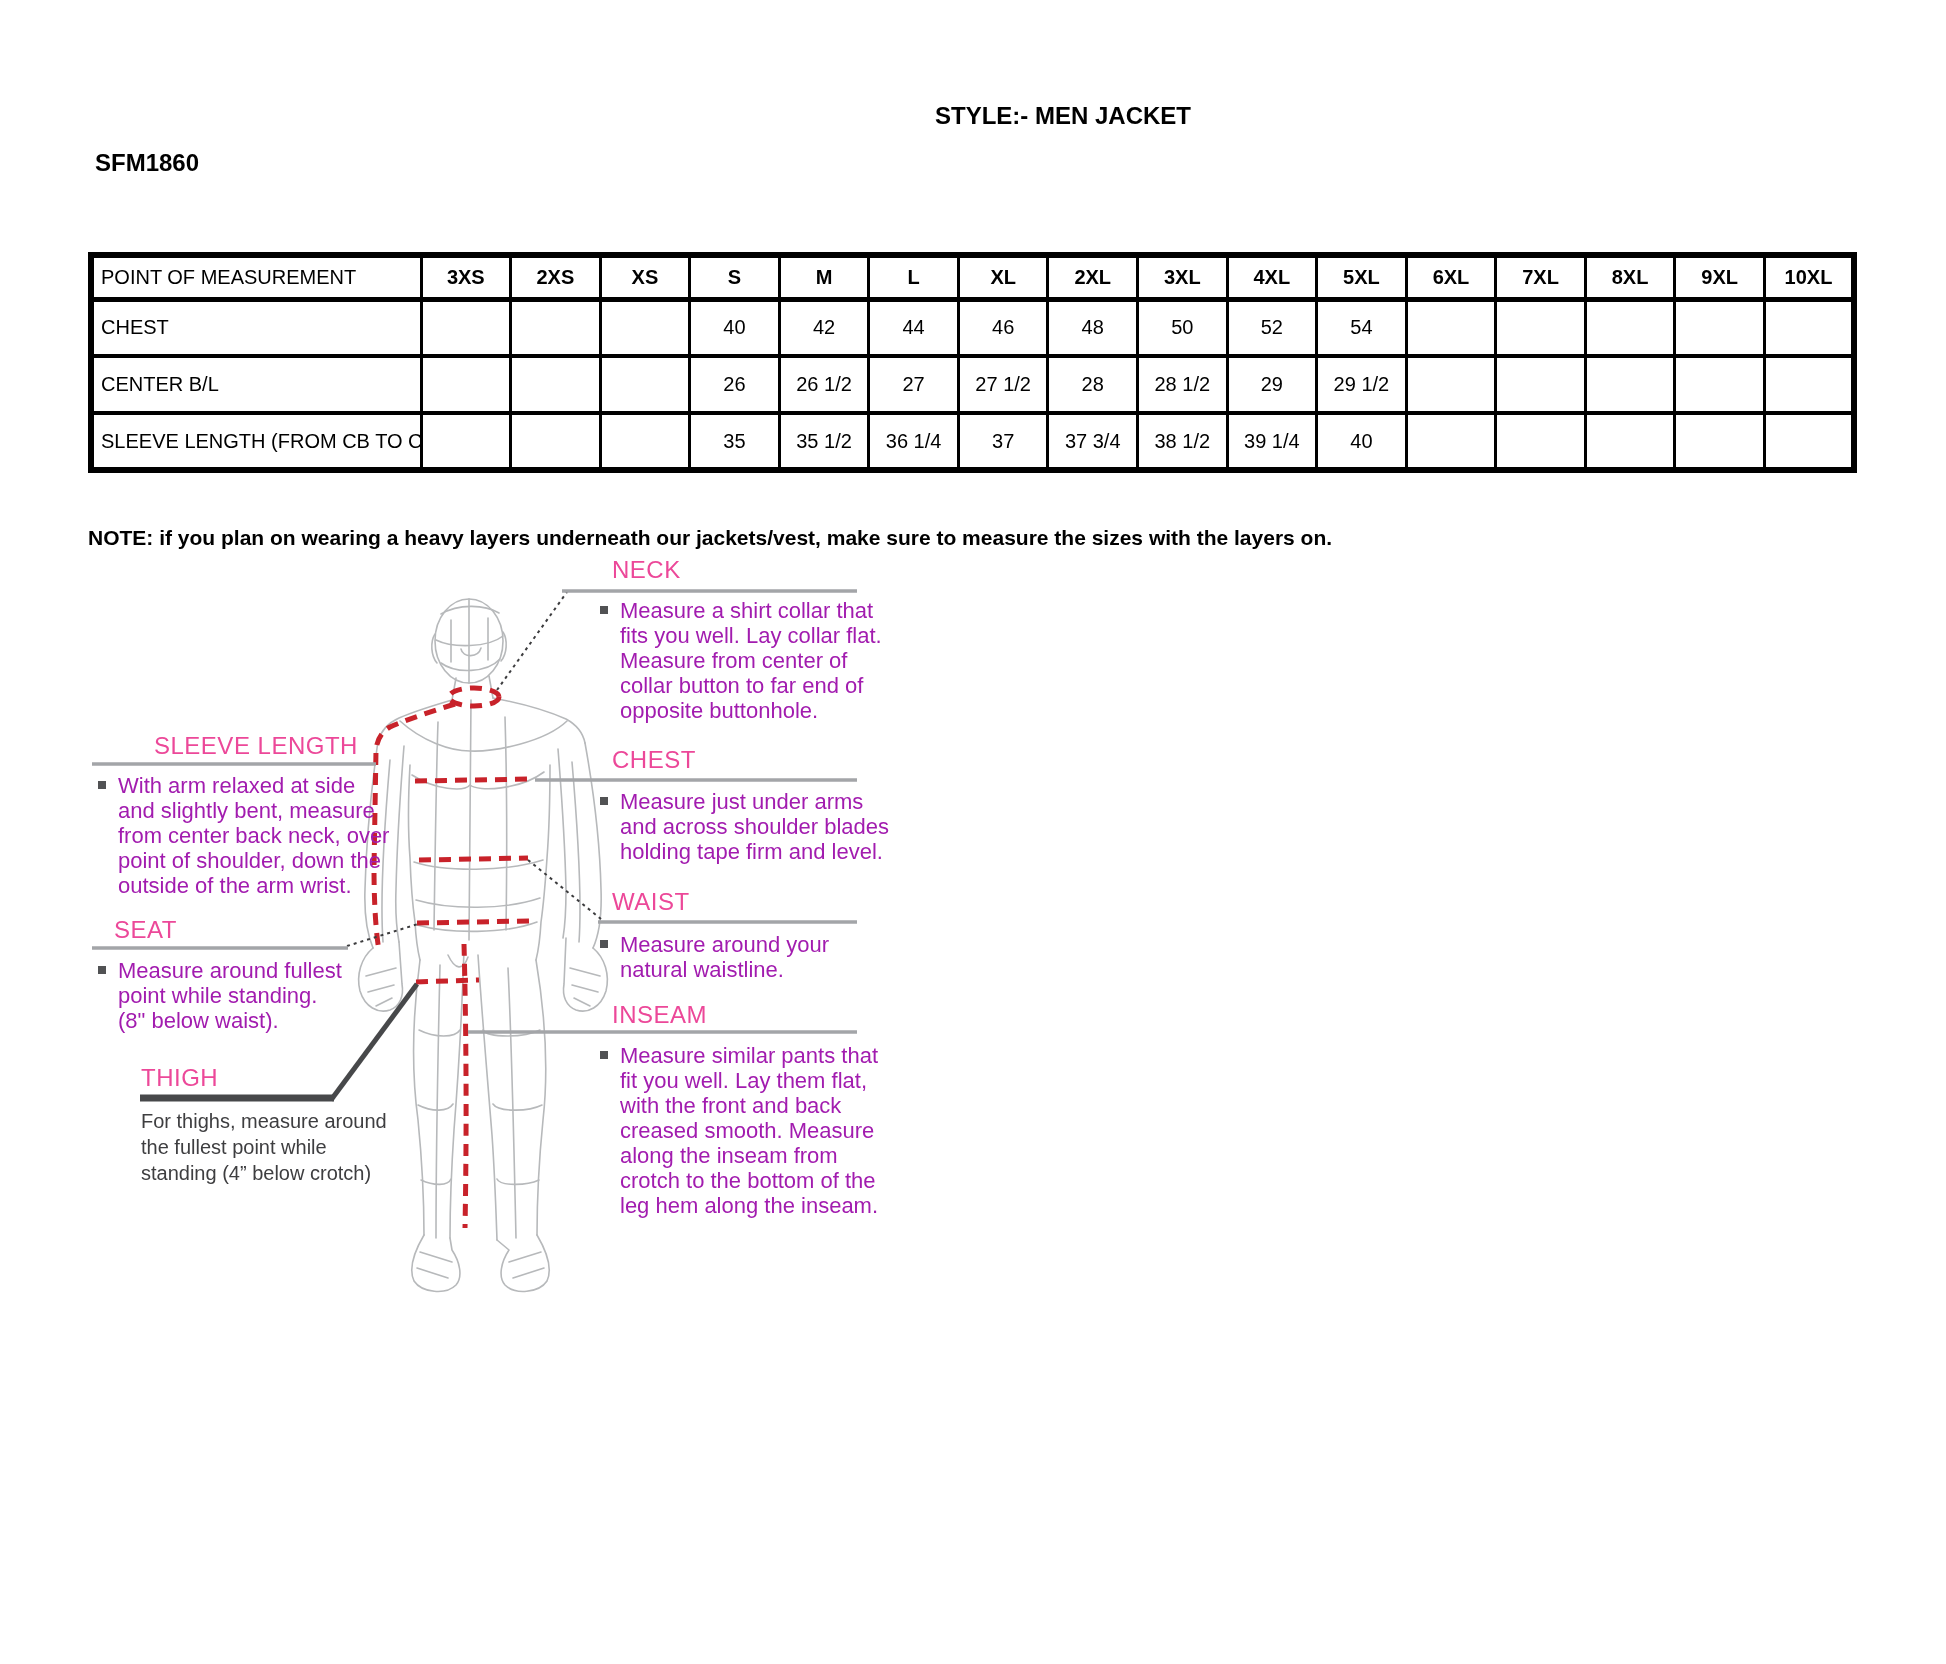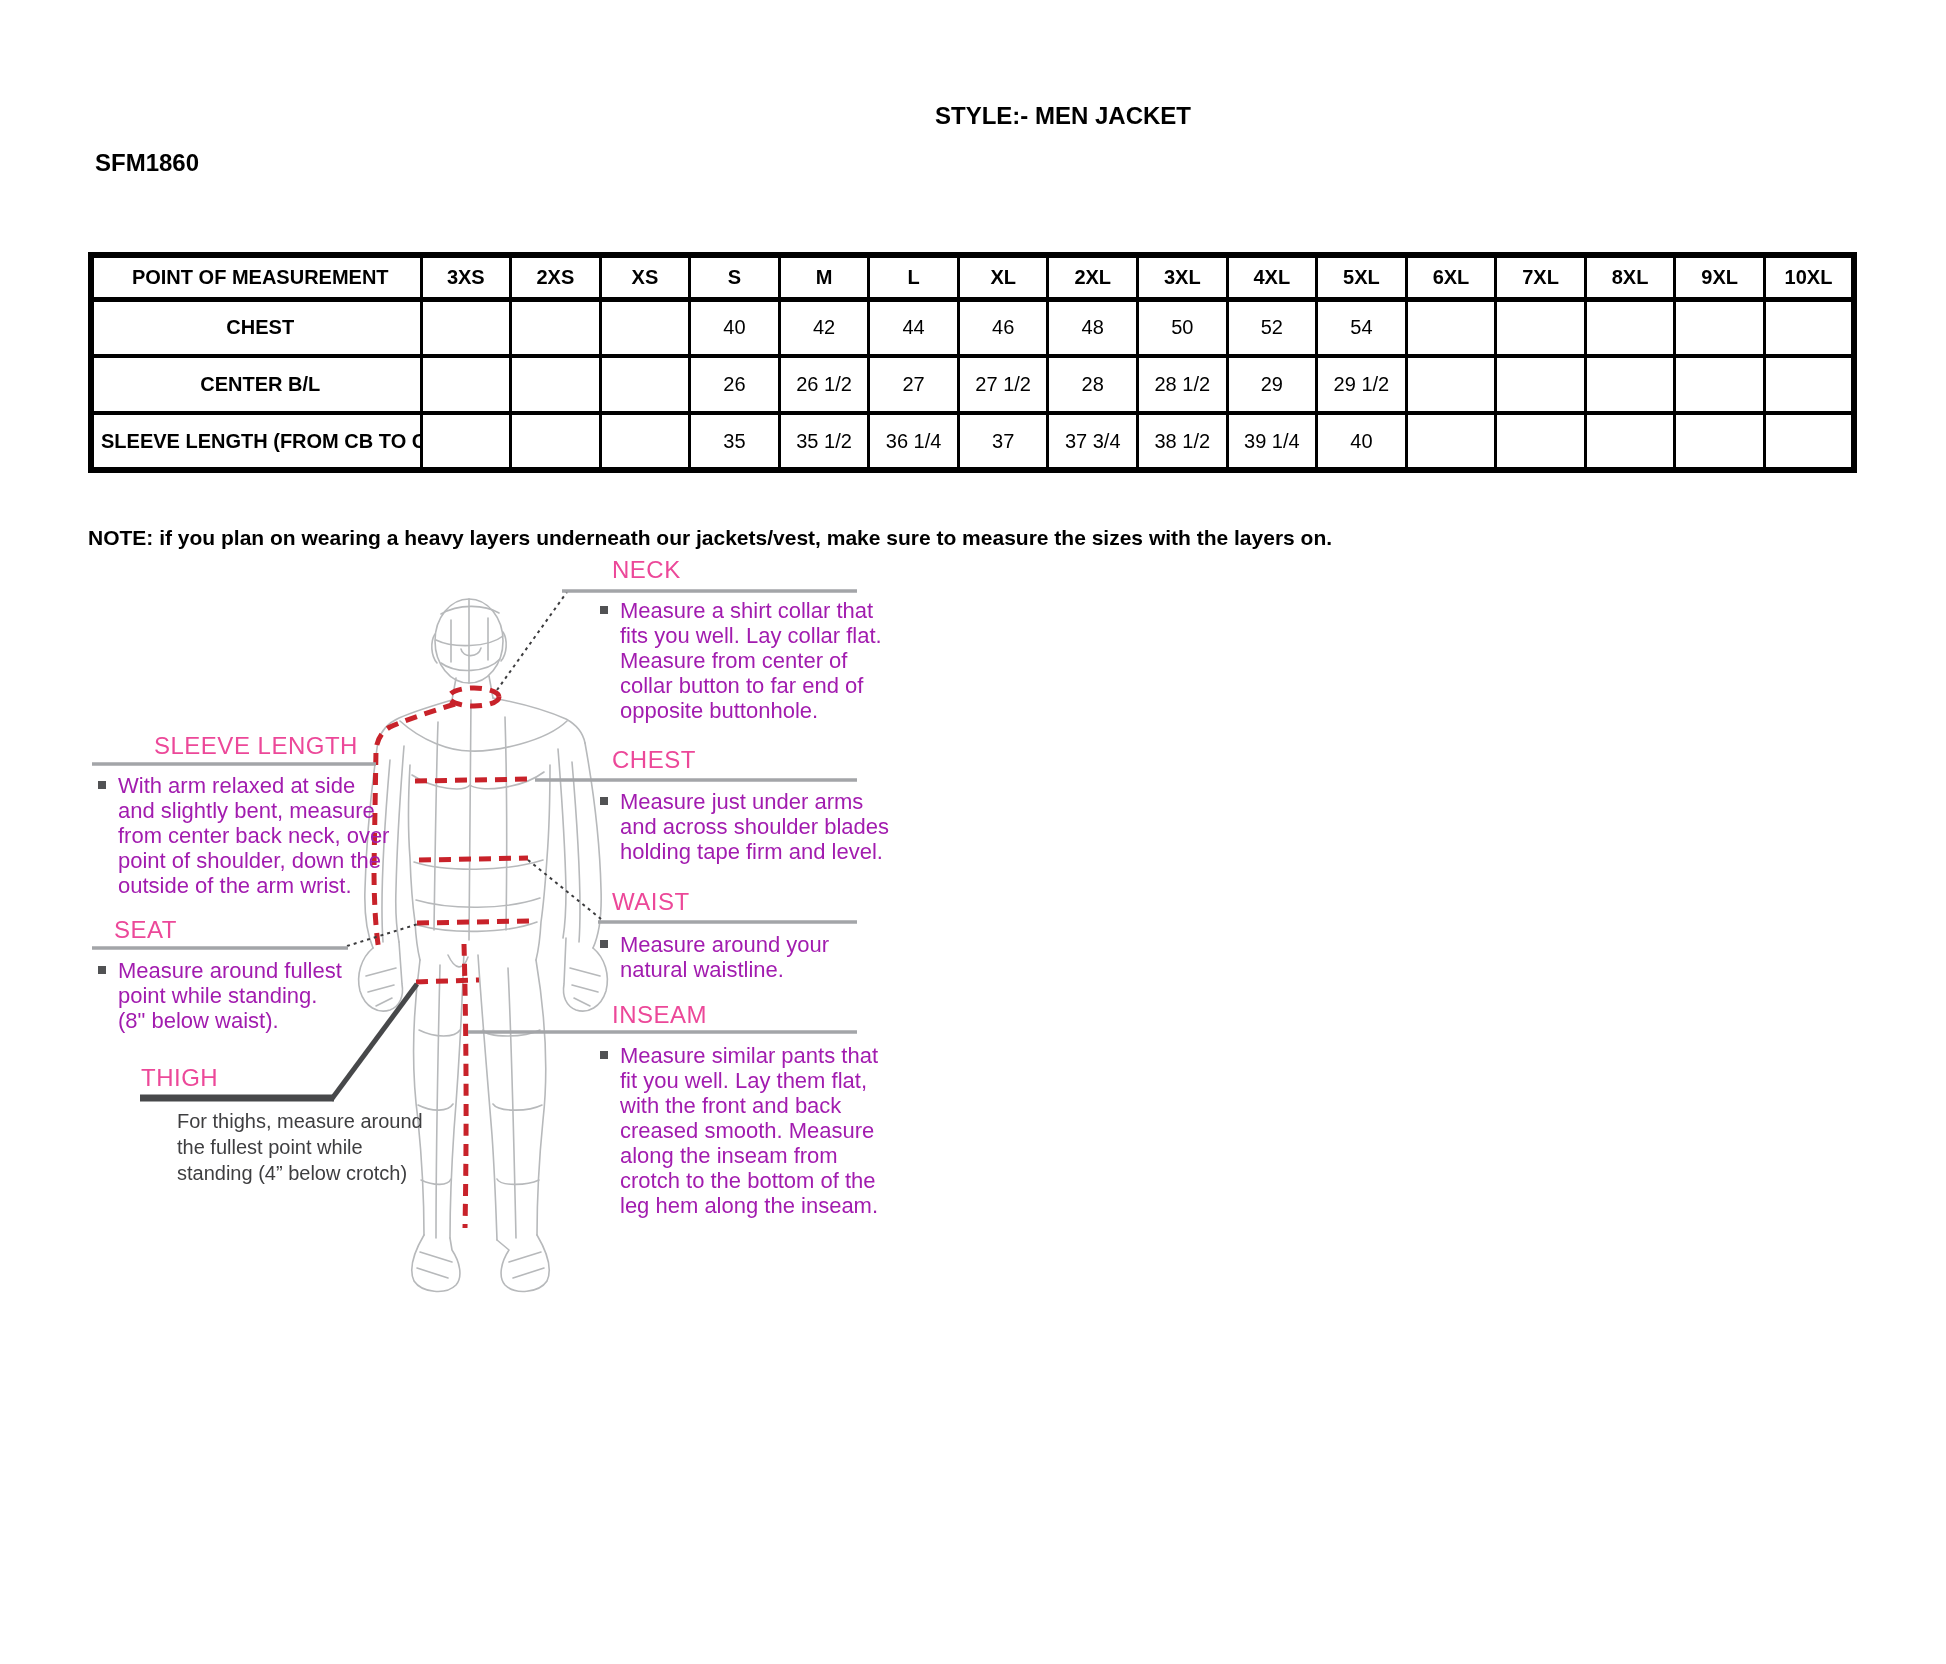--- a/index.html
+++ b/index.html
@@ -17,21 +17,21 @@
   table.size-table{border-collapse:collapse;table-layout:fixed;width:1769px;border:6px solid #000;}
   table.size-table th,table.size-table td{
     border-left:3px solid #000;border-right:3px solid #000;
     border-top:4px solid #000;border-bottom:4px solid #000;
     font-size:20px;text-align:center;vertical-align:middle;padding:0;
     overflow:hidden;white-space:nowrap;
   }
   table.size-table thead th{font-weight:bold;border-bottom:5px solid #000;}
   table.size-table thead tr{height:44px;}
   table.size-table tbody tr{height:57px;}
-  table.size-table th.rowlabel{text-align:center;padding-left:7px;font-weight:bold;}
+  table.size-table th.rowlabel{text-align:left;padding-left:7px;font-weight:normal;}
   table.size-table td{font-weight:normal;}
   col.c0{width:330px;}
 
   
   .dg-title{position:absolute;font-size:24px;font-weight:500;color:#ec4899;letter-spacing:0.5px;}
   .dg-desc{
     position:absolute;font-size:22px;line-height:25px;color:#a21caf;
     white-space:pre-line;padding-left:22px;width:280px;
   }
   .dg-desc.bullet::before{
@@ -278,17 +278,17 @@
 from center back neck, over
 point of shoulder, down the
 outside of the arm wrist.</div>
 
   <div class="dg-title" style="left:114px;top:916px;">SEAT</div>
   <div class="dg-desc bullet" style="left:96px;top:958px;">Measure around fullest
 point while standing.
 (8" below waist).</div>
 
   <div class="dg-title" style="left:141px;top:1064px;">THIGH</div>
-  <div class="dg-desc plain" style="left:141px;top:1108px;margin-left:36px;">For thighs, measure around
+  <div class="dg-desc plain" style="left:141px;top:1108px;">For thighs, measure around
 the fullest point while
 standing (4” below crotch)</div>
 
 </div>
 
 </body></html>

